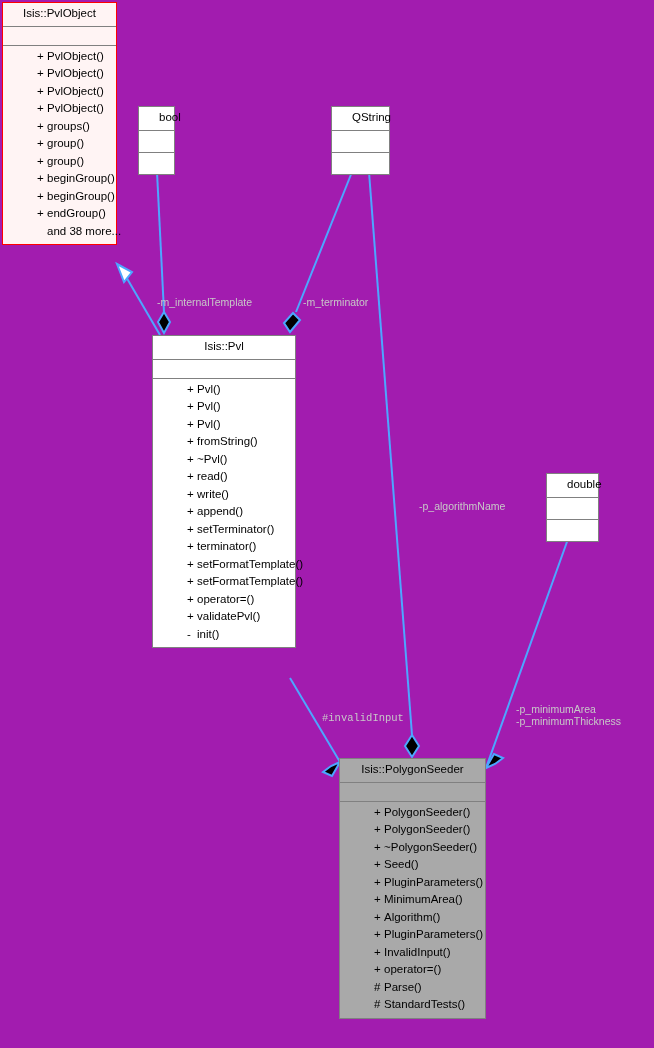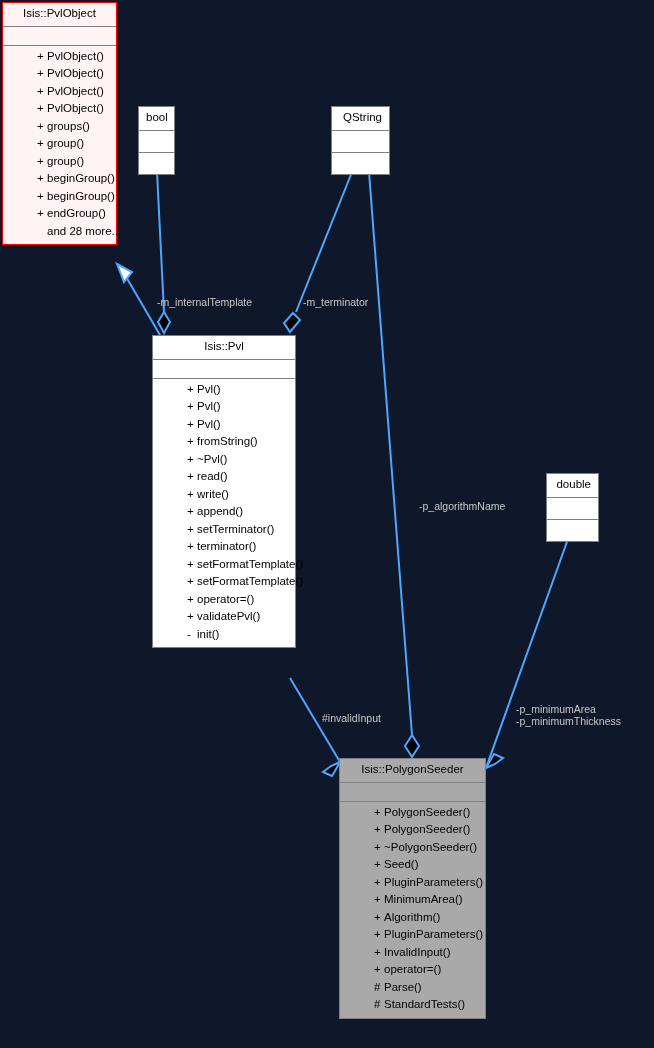--- a/index.html
+++ b/index.html
@@ -7,21 +7,21 @@
     padding: 0;
     background: #000000;
   }
   body {
     font-family: "Liberation Sans", sans-serif;
   }
   #canvas {
     position: relative;
     width: 654px;
     height: 1048px;
-    background: #0f172a;
+    background: #a21caf;
     overflow: hidden;
   }
   svg.edges {
     position: absolute;
     left: 0;
     top: 0;
     width: 654px;
     height: 1048px;
     pointer-events: none;
   }
@@ -69,22 +69,22 @@
   .uml .member .vis {
     display: inline-block;
     width: 10px;
   }
   
   .typebox {
     border: 1px solid #808080;
     background: #ffffff;
   }
   .typebox .title {
-    text-align: right;
-    padding: 5px 7px 6px 7px;
+    text-align: left;
+    padding: 5px 7px 6px 20px;
     border-bottom: 1px solid #808080;
     font-size: 11.5px;
     color: #000000;
     white-space: nowrap;
   }
   .typebox .attrs {
     border-bottom: 1px solid #808080;
     height: 21px;
   }
   .typebox .ops {
@@ -144,21 +144,21 @@
       <div class="member"><span class="vis">+</span><span>PvlObject()</span></div>
       <div class="member"><span class="vis">+</span><span>PvlObject()</span></div>
       <div class="member"><span class="vis">+</span><span>PvlObject()</span></div>
       <div class="member"><span class="vis">+</span><span>PvlObject()</span></div>
       <div class="member"><span class="vis">+</span><span>groups()</span></div>
       <div class="member"><span class="vis">+</span><span>group()</span></div>
       <div class="member"><span class="vis">+</span><span>group()</span></div>
       <div class="member"><span class="vis">+</span><span>beginGroup()</span></div>
       <div class="member"><span class="vis">+</span><span>beginGroup()</span></div>
       <div class="member"><span class="vis">+</span><span>endGroup()</span></div>
-      <div class="member"><span class="vis"></span><span>and 28 more...</span></div>
+      <div class="member"><span class="vis"></span><span>and 38 more...</span></div>
     </div>
   </div>
 
   <div class="node typebox" style="left:138px; top:106px; width:37px;">
     <div class="title">bool</div>
     <div class="attrs"></div>
     <div class="ops"></div>
   </div>
 
   <div class="node typebox" style="left:546px; top:473px; width:53px;">
@@ -213,20 +213,20 @@
       <div class="member"><span class="vis">#</span><span>StandardTests()</span></div>
     </div>
   </div>
 
   <div class="edge-label" style="left:157px; top:296px;">-m_internalTemplate</div>
 
   <div class="edge-label" style="left:303px; top:296px;">-m_terminator</div>
 
   <div class="edge-label" style="left:419px; top:500px;">-p_algorithmName</div>
 
-  <div class="edge-label" style="left:322px; top:712px;">#invalidInput</div>
+  <div class="edge-label" style="left:322px; top:712px;font-family:Liberation Mono, monospace;">#invalidInput</div>
 
   <div class="edge-label" style="left:516px; top:703px; text-align:left;">
     <div>-p_minimumArea</div>
     <div>-p_minimumThickness</div>
   </div>
 
 </div>
 
 </body></html>

